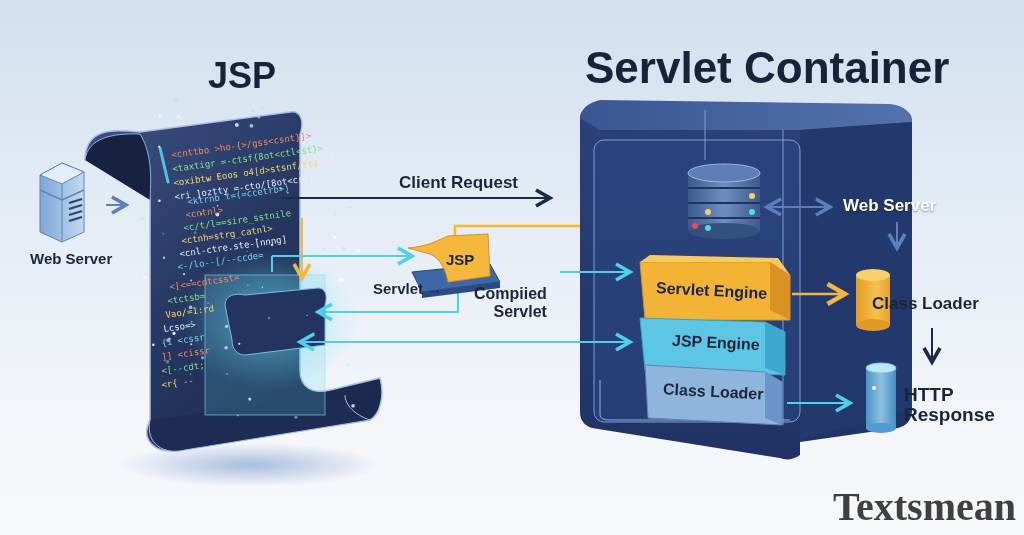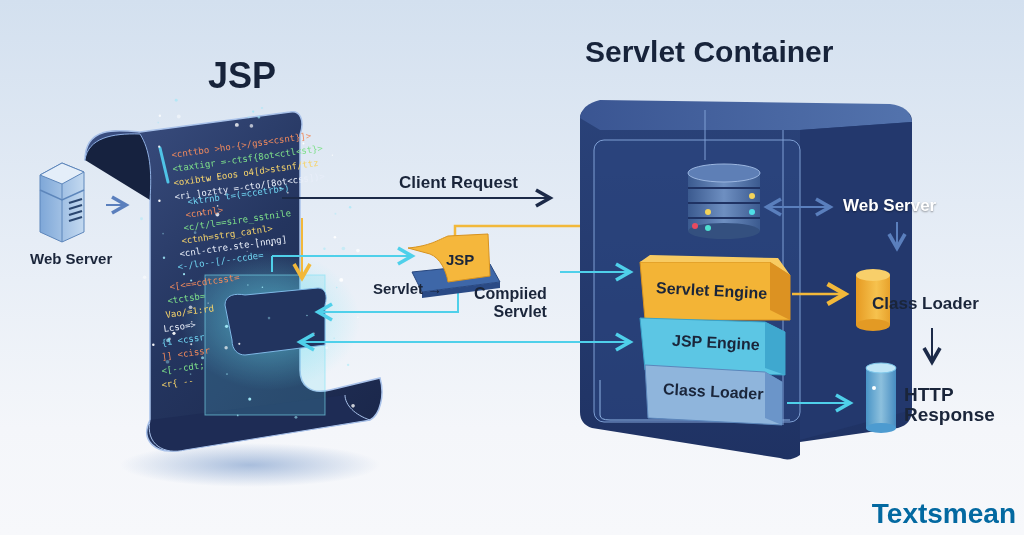--- a/index.html
+++ b/index.html
@@ -7,27 +7,27 @@
     width: 1024px; height: 535px; overflow: hidden; position: relative;
     background: linear-gradient(180deg, #d3e0ef 0%, #e6edf6 45%, #f4f6fa 80%, #f7f8fb 100%);
     font-family: "Liberation Sans", sans-serif;
   }
   .abs { position: absolute; }
   .title {
     font-family: "Liberation Sans", sans-serif; font-weight: 700; color: #17233a;
     white-space: nowrap;
   }
   #jsp-title { left: 208px; top: 55px; font-size: 36px; }
-  #container-title { left: 585px; top: 35px; font-size: 30px; }
+  #container-title { left: 585px; top: 43px; font-size: 44px; }
   .label { font-weight: 700; color: #1a253a; white-space: nowrap; font-size: 17px; }
   .label-white { color: #ffffff; text-shadow: 0 1px 2px rgba(0,0,0,0.4); }
   svg.main { position: absolute; left: 0; top: 0; }
   .code-line { font-family: "DejaVu Sans Mono", monospace; font-size: 9px; white-space: nowrap; }
   #watermark {
-    right: 8px; bottom: 5px; font-size: 28px; font-weight: 700; color: #0369a1;
+    right: 8px; bottom: 5px; font-size: 40px; font-weight: 700; color: #404040; font-family: Liberation Serif, serif;
   }
 </style>
 </head>
 <body>
 
 <div id="jsp-title" class="abs title">JSP</div>
 <div id="container-title" class="abs title">Servlet Container</div>
 
 <svg class="main" width="1024" height="535" viewBox="0 0 1024 535">
   <defs>

